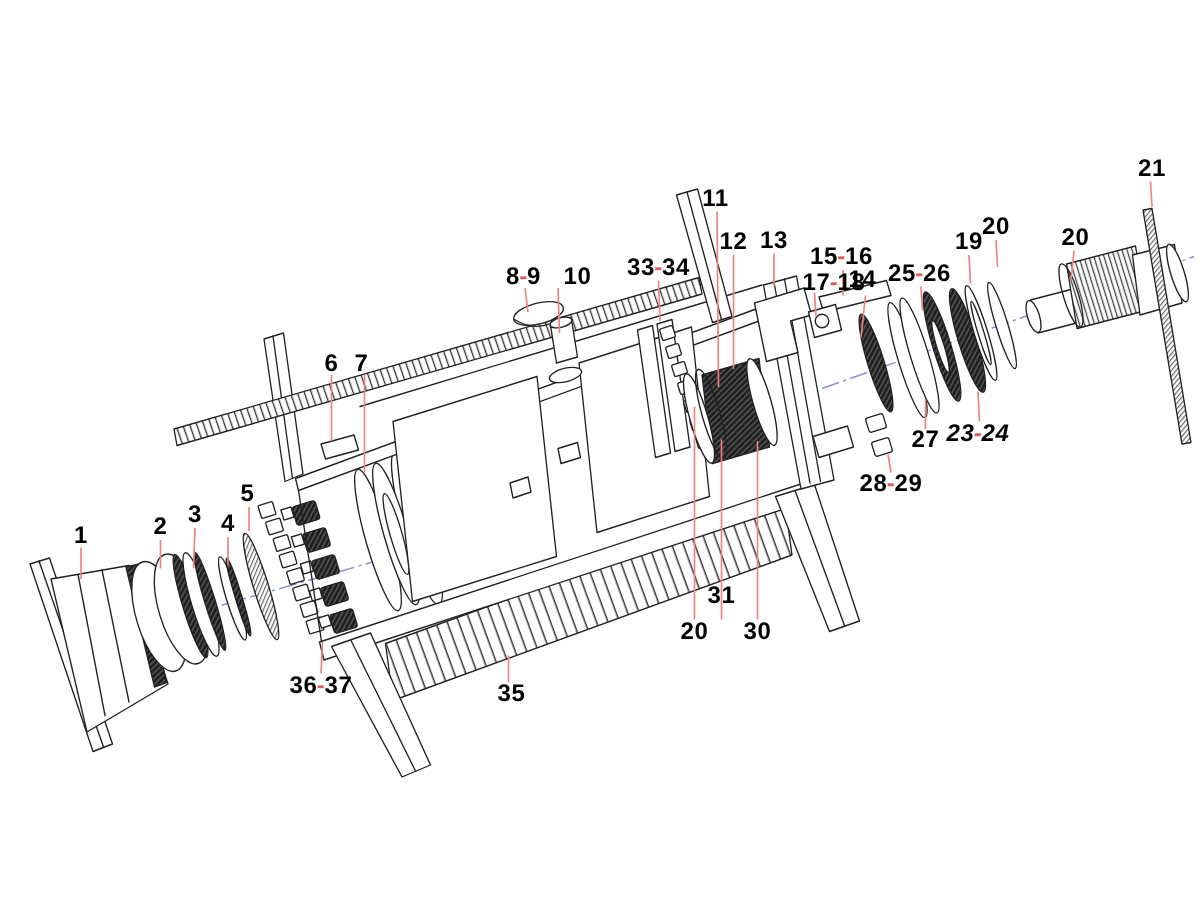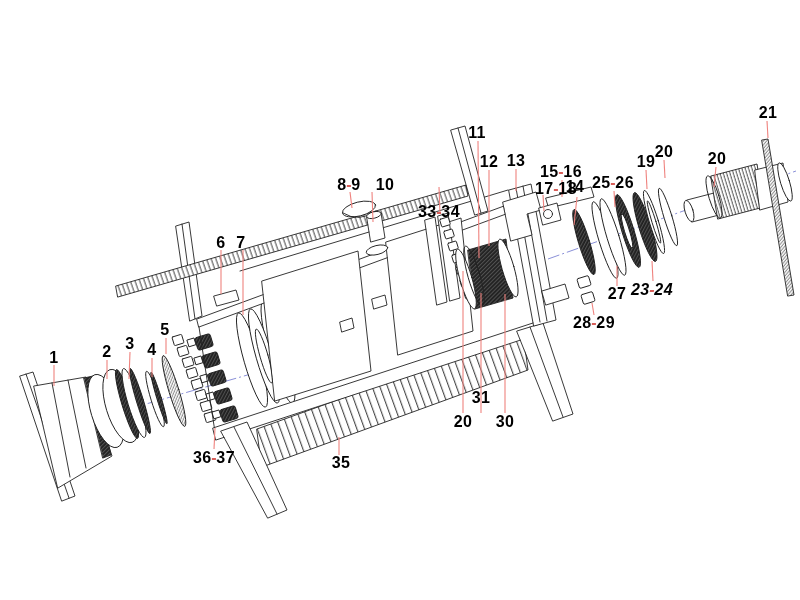--- a/index.html
+++ b/index.html
@@ -305,18 +305,18 @@
       <div class="label" style="left: 717px; top: 159px;">20</div>
       <div class="label" style="left: 768px; top: 113px;">21</div>
       <div class="label" style="left: 664px; top: 152px;">20</div>
       <div class="label" style="left: 652px; top: 290px; font-style: italic;">23<span class="dash">-</span>24</div>
       <div class="label" style="left: 613px; top: 183px;">25<span class="dash">-</span>26</div>
       <div class="label" style="left: 617px; top: 294px;">27</div>
       <div class="label" style="left: 594px; top: 323px;">28<span class="dash">-</span>29</div>
       <div class="label" style="left: 505px; top: 422px;">30</div>
       <div class="label" style="left: 481px; top: 398px;">31</div>
       <div class="label" style="left: 463px; top: 422px;">20</div>
-      <div class="label" style="left: 439px; top: 179px; margin-top: 33px;">33<span class="dash">-</span>34</div>
+      <div class="label" style="left: 439px; top: 179px;">33<span class="dash">-</span>34</div>
       <div class="label" style="left: 341px; top: 463px;">35</div>
       <div class="label" style="left: 214px; top: 458px;">36<span class="dash">-</span>37</div>
     </div>
 
 </div>
 
 </body></html>

